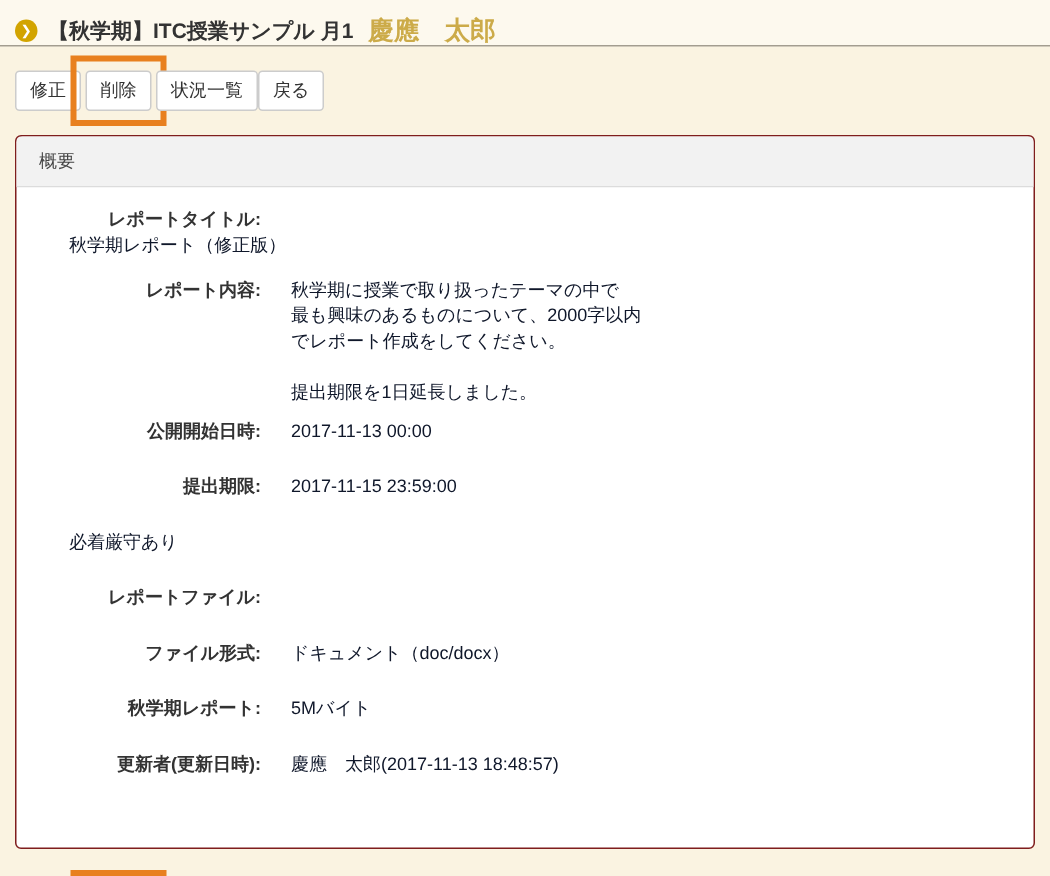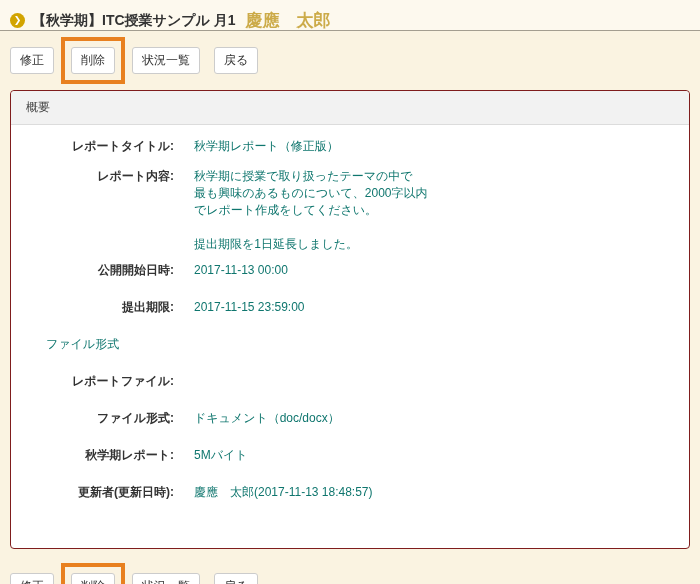--- a/index.html
+++ b/index.html
@@ -25,21 +25,21 @@
     font-size: 9px; font-weight: bold;
     display: inline-flex; align-items: center; justify-content: center;
     margin-right: 7px; flex: 0 0 auto; line-height: 1;
   }
   .page-title { font-size: 14px; font-weight: bold; color: #333; }
   .user-name { font-size: 17px; font-weight: bold; color: #ccab49; margin-left: 10px; }
 
   
   .main { padding: 0 10px; }
 
-  .btn-row { display: flex; align-items: center; gap: 14px; margin-top: 16px; height: 27px; }
+  .btn-row { display: flex; align-items: center; margin-top: 16px; height: 27px; }
   .btn-row.bottom { margin-top: 24px; }
   .ui-btn {
     background: #fff;
     border: 1px solid #ccc;
     border-radius: 3px;
     color: #333;
     font-size: 12px;
     line-height: 15px;
     padding: 5px 9px;
     font-family: inherit;
@@ -64,36 +64,36 @@
     background: #f2f2f2;
     border-bottom: 1px solid #dcdcdc;
     border-radius: 4px 4px 0 0;
     padding: 8px 15px;
     font-size: 12px;
     color: #444;
   }
   .panel-body { padding: 13px 15px 27px 15px; }
 
   .field-row { display: flex; margin-bottom: 20px; }
-  .field-row:first-child { margin-bottom: 13px; }
+  .field-row:first-child { margin-bottom: 13px; flex-direction: column; }
   .field-row.multiline { margin-bottom: 9px; }
   .field-label {
     width: 148px;
     flex: 0 0 auto;
     text-align: right;
     font-weight: bold;
     font-size: 12px;
     line-height: 17px;
     color: #333;
   }
   .field-value {
     margin-left: 20px;
     font-size: 12px;
     line-height: 17px;
-    color: #0f766e;
+    color: #0f172a;
     white-space: pre-line;
   }
 </style>
 </head>
 <body>
 
 <div class="header-band">
   <div class="header-inner">
     <span class="chev-icon">❯</span>
     <span class="page-title">【秋学期】ITC授業サンプル 月1</span>
@@ -129,21 +129,21 @@
         </div>
         <div class="field-row">
           <div class="field-label">公開開始日時:</div>
           <div class="field-value">2017-11-13 00:00</div>
         </div>
         <div class="field-row">
           <div class="field-label">提出期限:</div>
           <div class="field-value">2017-11-15 23:59:00</div>
         </div>
         <div class="field-row">
-          <div class="field-value">ファイル形式</div>
+          <div class="field-value">必着厳守あり</div>
         </div>
         <div class="field-row">
           <div class="field-label">レポートファイル:</div>
           <div class="field-value"></div>
         </div>
         <div class="field-row">
           <div class="field-label">ファイル形式:</div>
           <div class="field-value">ドキュメント（doc/docx）</div>
         </div>
         <div class="field-row">

